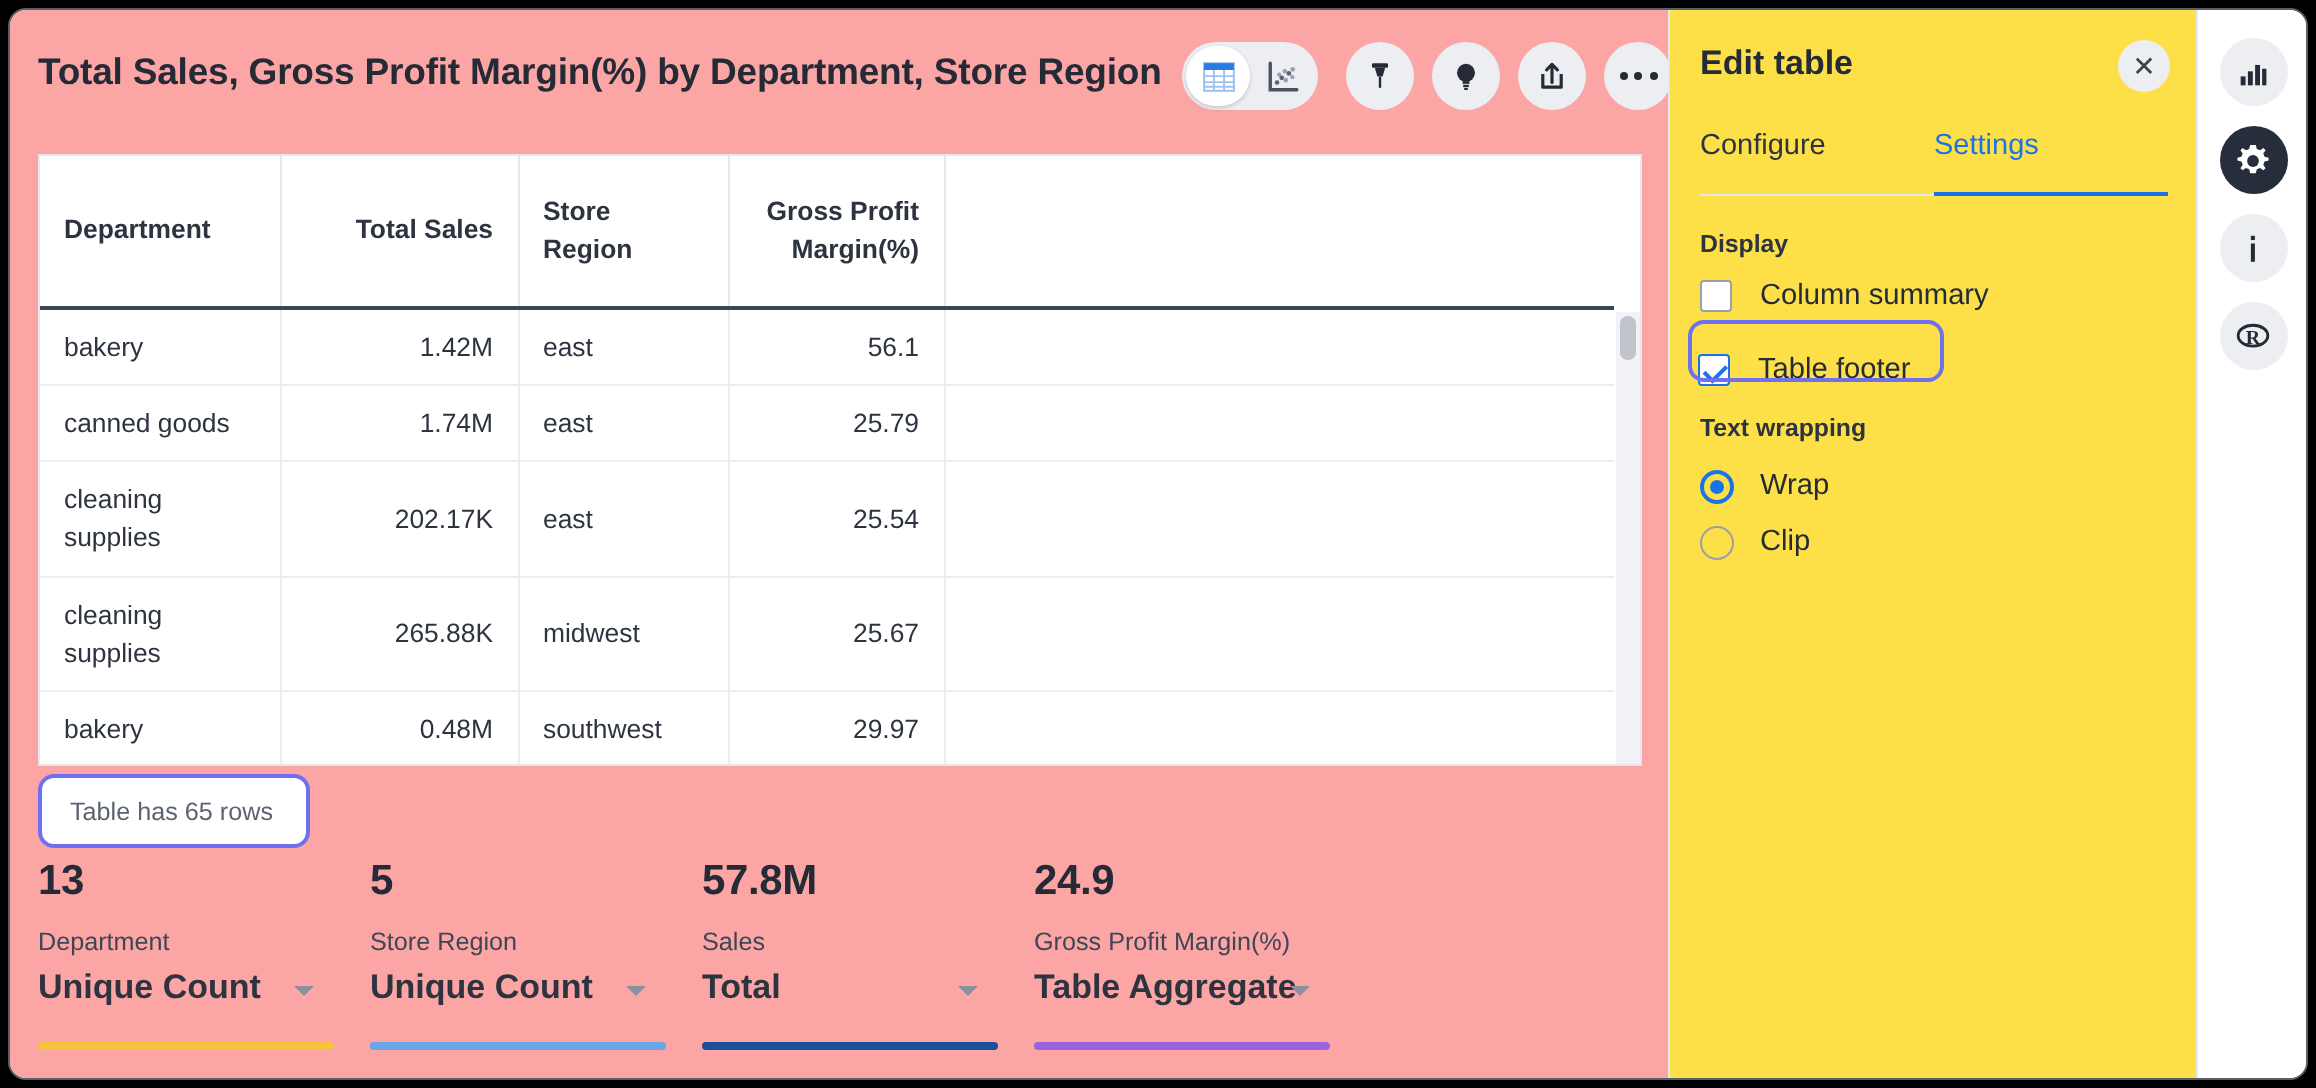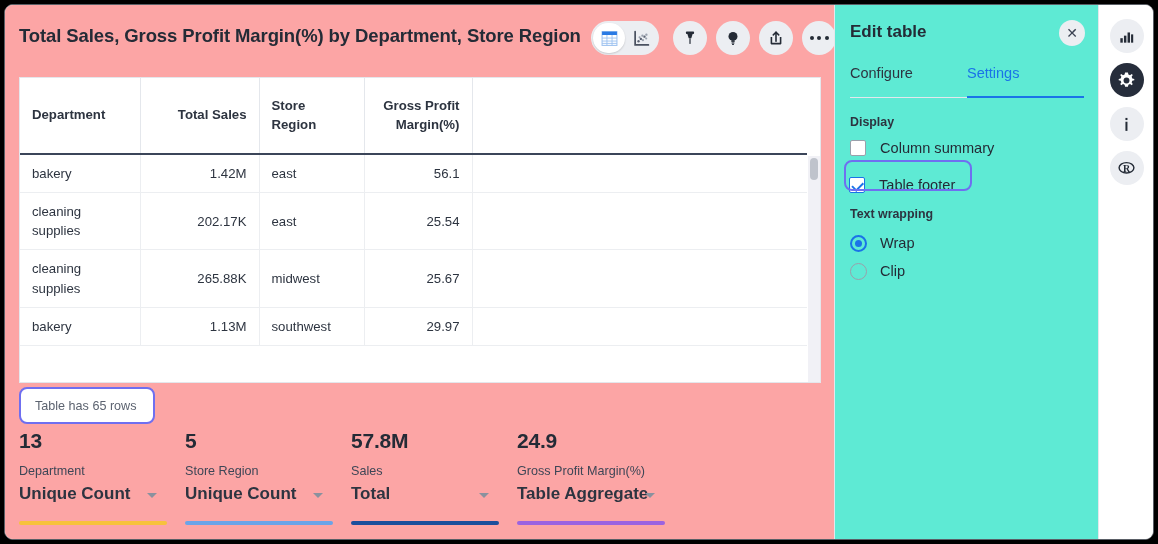--- a/index.html
+++ b/index.html
@@ -210,21 +210,21 @@
     left: 0; bottom: 0;
     width: 148px; height: 4px;
     border-radius: 2px;
   }
 
   
   #panel {
     position: relative;
     width: 264px; height: 100%;
     flex: 0 0 264px;
-    background: #5eead4;
+    background: #fde047;
     border-left: 1px solid #e4e7ec;
   }
   #panel-title {
     position: absolute;
     left: 15px; top: 17px;
     font-size: 17px;
     font-weight: 700;
     color: #242b36;
   }
   #panel-close {
@@ -447,37 +447,44 @@
           </tr>
         </thead>
         <tbody>
           <tr>
             <td>bakery</td>
             <td class="num">1.42M</td>
             <td>east</td>
             <td class="num">56.1</td>
             <td class="blank"></td>
           </tr>
+          <tr>
+            <td>canned goods</td>
+            <td class="num">1.74M</td>
+            <td>east</td>
+            <td class="num">25.79</td>
+            <td class="blank"></td>
+          </tr>
           <tr class="tall">
             <td>cleaning supplies</td>
             <td class="num">202.17K</td>
             <td>east</td>
             <td class="num">25.54</td>
             <td class="blank"></td>
           </tr>
           <tr class="tall">
             <td>cleaning supplies</td>
             <td class="num">265.88K</td>
             <td>midwest</td>
             <td class="num">25.67</td>
             <td class="blank"></td>
           </tr>
           <tr>
             <td>bakery</td>
-            <td class="num">1.13M</td>
+            <td class="num">0.48M</td>
             <td>southwest</td>
             <td class="num">29.97</td>
             <td class="blank"></td>
           </tr>
 
         </tbody>
       </table>
 
       <div id="tbl-scroll-track"></div>
       <div id="tbl-scroll-thumb"></div>

